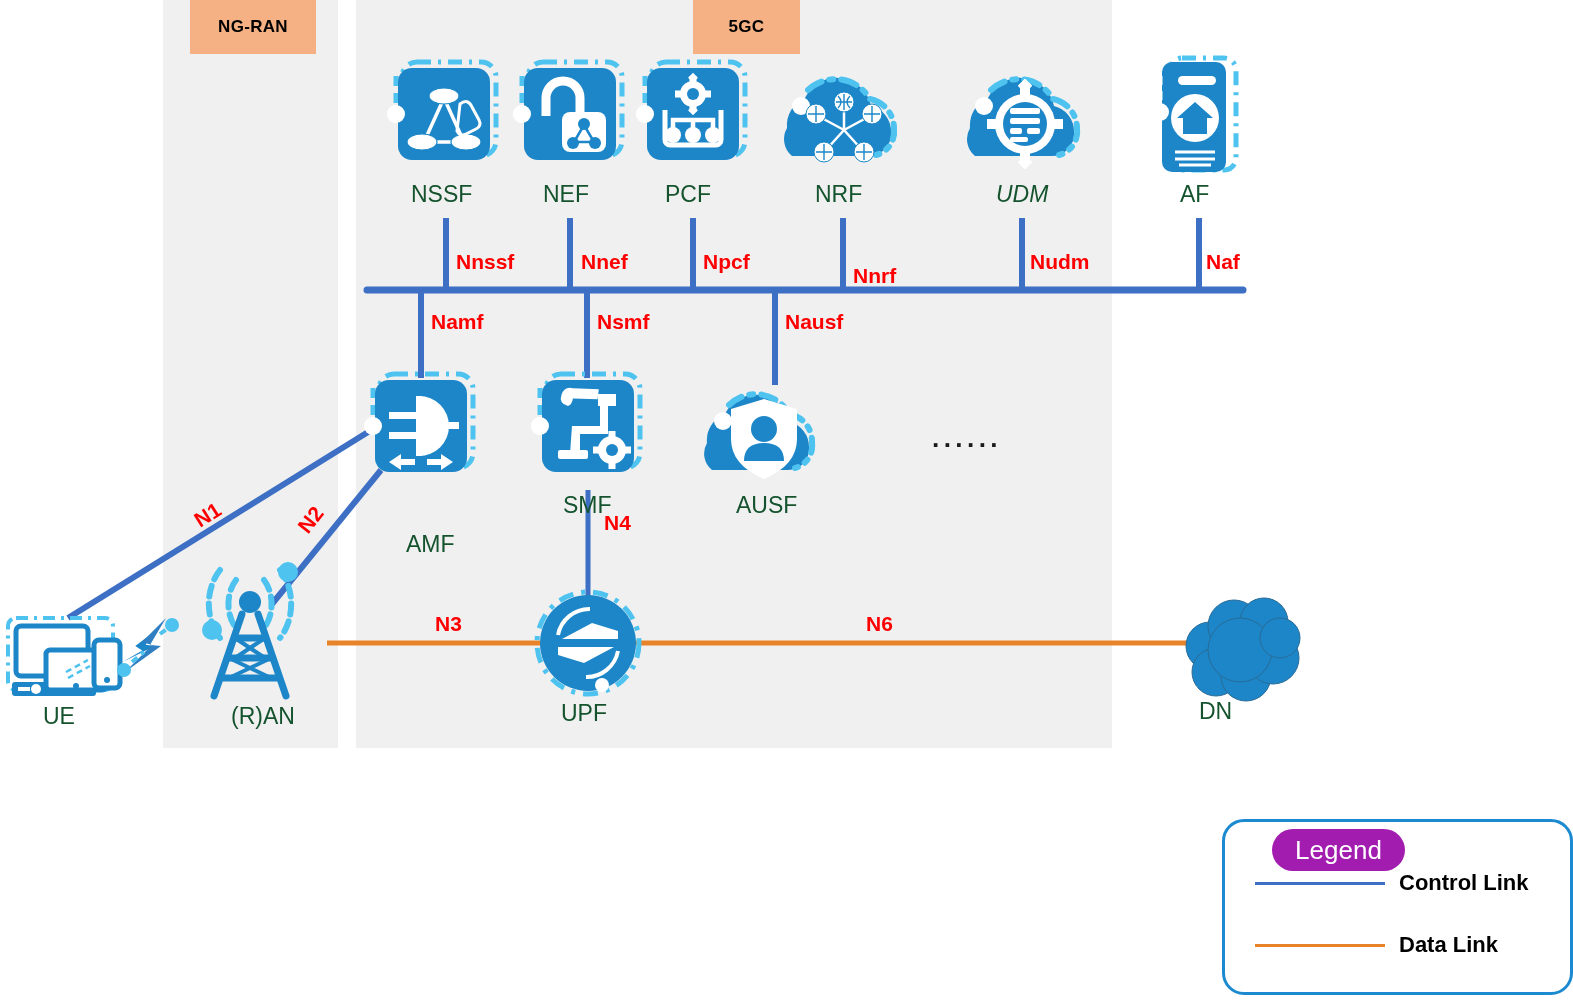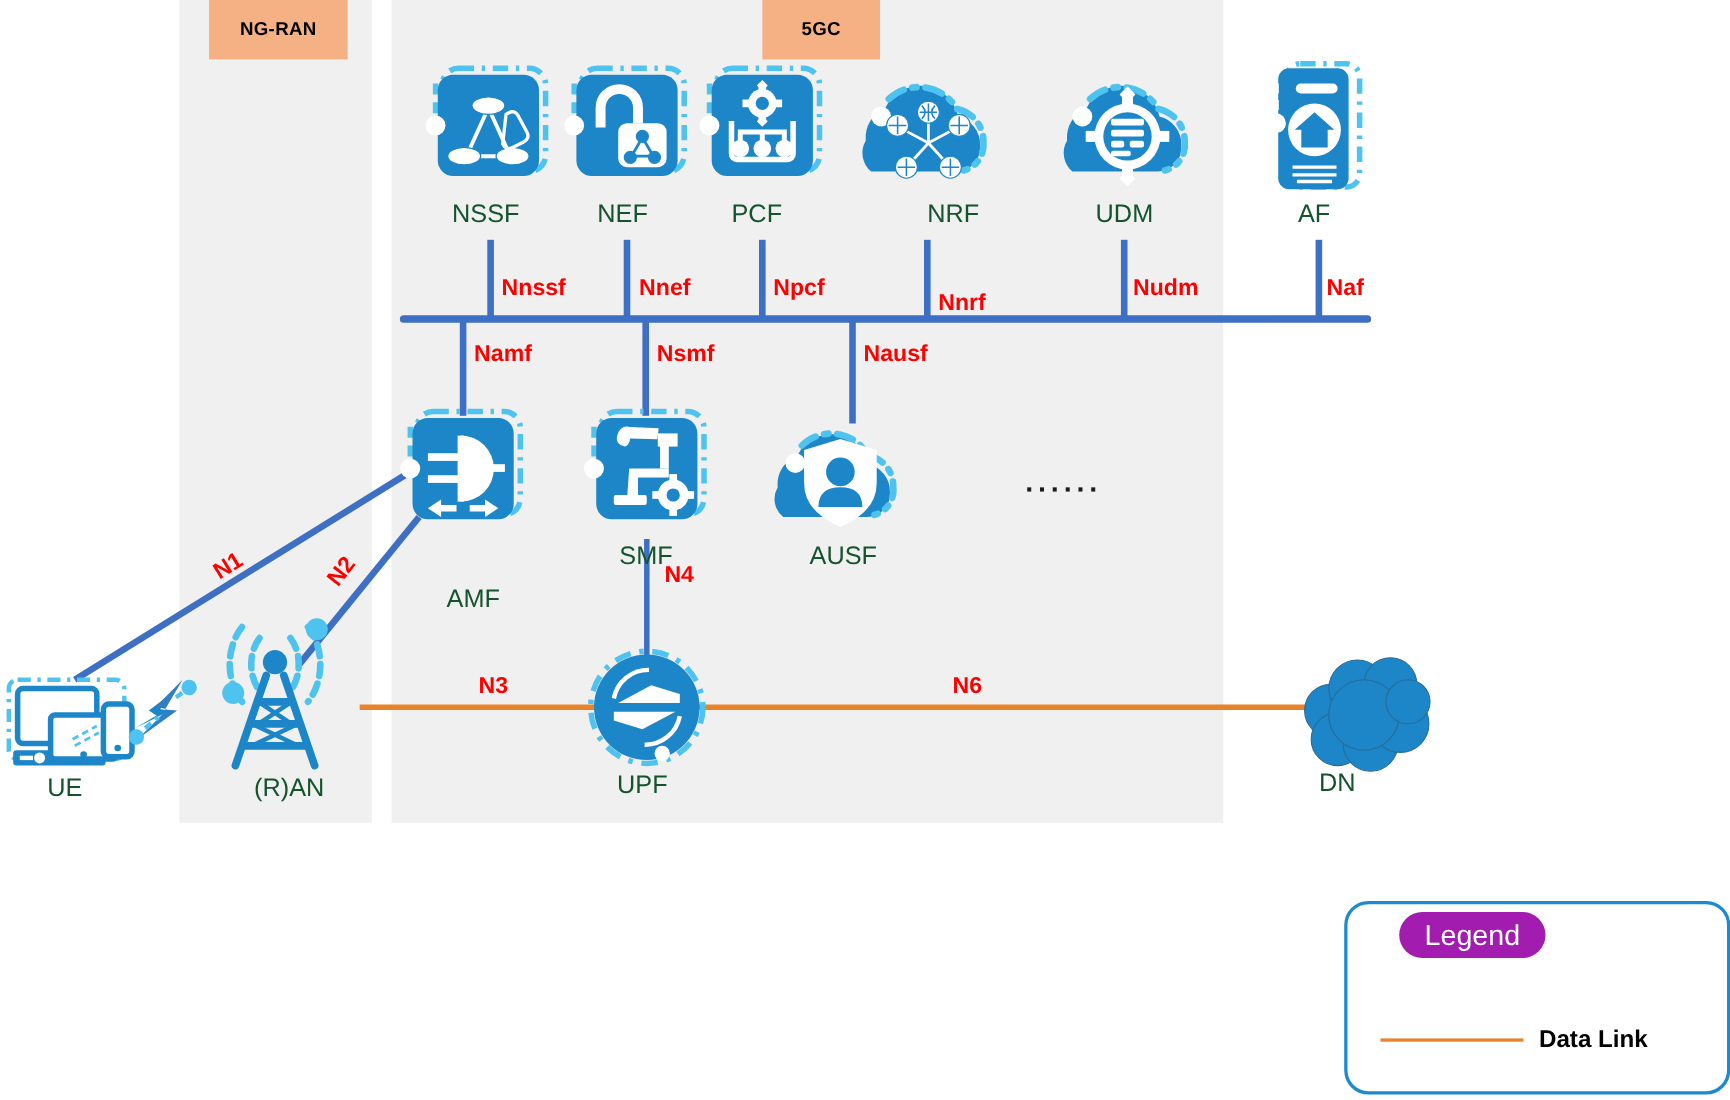--- a/index.html
+++ b/index.html
@@ -351,22 +351,22 @@
         <circle cx="85" cy="58" r="26"></circle>
         <circle cx="52" cy="50" r="32"></circle>
         <circle cx="92" cy="38" r="20"></circle>
       </g>
     </g>
   </svg>
 
   <div class="nodelabel" style="left:411px;top:183px;">NSSF</div>
   <div class="nodelabel" style="left:543px;top:183px;">NEF</div>
   <div class="nodelabel" style="left:665px;top:183px;">PCF</div>
-  <div class="nodelabel" style="left:815px;top:183px;margin-left:28px;">NRF</div>
-  <div class="nodelabel" style="left:996px;top:183px;">UDM</div>
+  <div class="nodelabel" style="left:815px;top:183px;">NRF</div>
+  <div class="nodelabel" style="left:996px;top:183px;font-style:italic;">UDM</div>
   <div class="nodelabel" style="left:1180px;top:183px;">AF</div>
 
   <div class="nodelabel" style="left:406px;top:494px;margin-top:39px;">AMF</div>
   <div class="nodelabel" style="left:563px;top:494px;">SMF</div>
   <div class="nodelabel" style="left:736px;top:494px;">AUSF</div>
 
   <div class="dots" style="left:932px;top:432px;">······</div>
 
   <div class="nodelabel" style="left:43px;top:705px;">UE</div>
   <div class="nodelabel" style="left:231px;top:705px;">(R)AN</div>
@@ -385,19 +385,23 @@
 
   <div class="nlabel" style="left:194px;top:504px;transform:rotate(-32deg);">N1</div>
   <div class="nlabel" style="left:297px;top:509px;transform:rotate(-52deg);">N2</div>
   <div class="nlabel" style="left:435px;top:613px;">N3</div>
   <div class="nlabel" style="left:604px;top:512px;">N4</div>
   <div class="nlabel" style="left:866px;top:613px;">N6</div>
 
   <div id="legend-box"></div>
   <div id="legend-pill">Legend</div>
 
+  <div class="leg-row" style="left:1255px;top:870px;">
+    <div class="leg-line" style="background:#3d6fc4;"></div>
+    <div class="leg-txt">Control Link</div>
+  </div>
 
   <div class="leg-row" style="left:1255px;top:932px;">
     <div class="leg-line" style="background:#e8832a;"></div>
     <div class="leg-txt">Data Link</div>
   </div>
 
 </div>
 
 </body></html>

